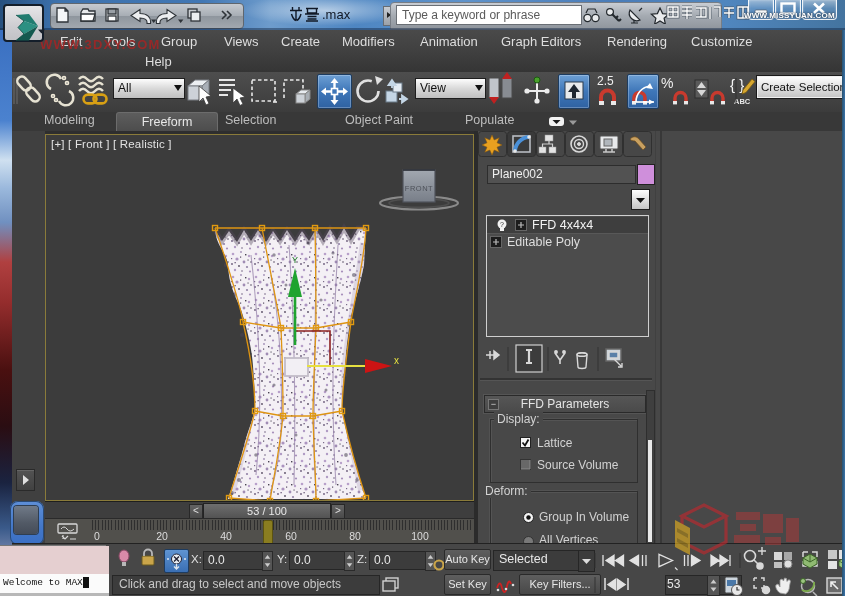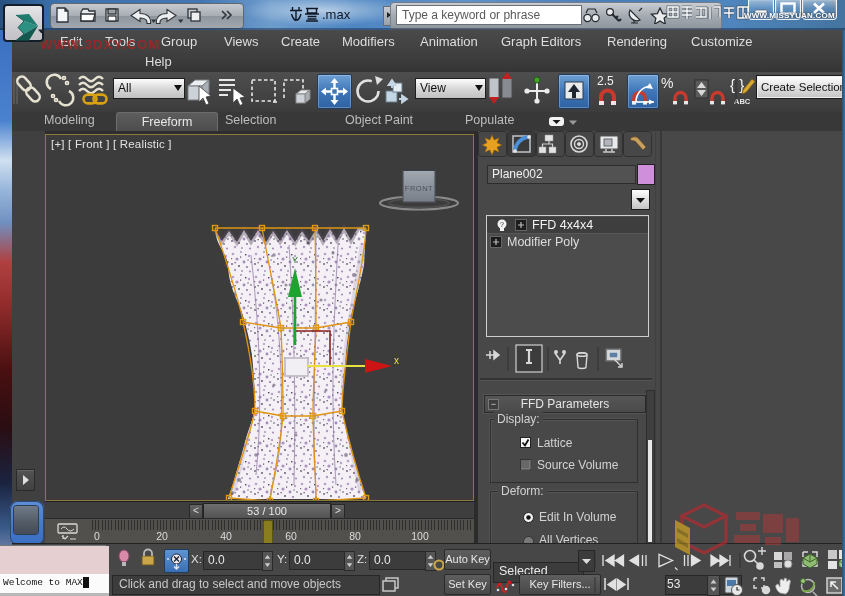--- a/index.html
+++ b/index.html
@@ -371,21 +371,21 @@
             <rect x="0.5" y="0.5" width="11" height="11" fill="#1c1c1c" stroke="#666"></rect>
             <path d="M3,6 h6 M6,3 v6" stroke="#bbb" stroke-width="1.2"></path>
           </svg>
         <span class="abs" style="left:45px;top:1px;font-size:12.5px;color:#f2f2f2;">FFD 4x4x4</span>
       </div>
       <div class="abs" style="left:0;top:18px;width:161px;height:16px;">
         <svg class="abs" style="left:3px;top:2px" width="12" height="12">
             <rect x="0.5" y="0.5" width="11" height="11" fill="#1c1c1c" stroke="#666"></rect>
             <path d="M3,6 h6 M6,3 v6" stroke="#bbb" stroke-width="1.2"></path>
           </svg>
-        <span class="abs" style="left:20px;top:1px;font-size:12.5px;color:#dedede;">Modifier Poly</span>
+        <span class="abs" style="left:20px;top:1px;font-size:12.5px;color:#dedede;">Editable Poly</span>
       </div>
     </div>
     <svg class="abs" style="left:0;top:212px" width="176" height="32" viewBox="0 0 176 32">
       <g stroke="#d8d8d8" stroke-width="1.5" fill="none">
         <path d="M8,12 h8 M16,8 v8 l5,-4 z M12,8 v8" fill="#d8d8d8"></path>
         <path d="M30,4 v24" stroke="#333" stroke-width="1"></path>
         <rect x="38" y="2" width="26" height="27" fill="#3c3c3c" stroke="#cfcfcf" stroke-width="1.2"></rect>
         <path d="M51,7 v13 M48,20 h6 M48,7 h6" stroke-width="2.2"></path>
         <path d="M70,4 v24" stroke="#333" stroke-width="1"></path>
         <path d="M77,10 l5,7 5,-7 M82,17 v4" stroke-width="1.6"></path>
@@ -410,26 +410,26 @@
         <rect x="0.5" y="0.5" width="10" height="10" fill="#f4f4f4" stroke="#222"></rect>
         <path d="M2.5,5.5 l2.5,3 3.5,-6" stroke="#111" stroke-width="1.8" fill="none"></path>
       </svg>
     <span class="small" style="left:59px;top:305px;">Lattice</span>
     <svg class="cb abs" style="left:42px;top:328px" width="11" height="11">
         <rect x="0.5" y="0.5" width="10" height="10" fill="#686868" stroke="#333"></rect>
         <path d="M1,10 h9 M10,1 v9" stroke="#8a8a8a"></path>
       </svg>
     <span class="small" style="left:59px;top:327px;">Source Volume</span>
     <div class="grp" style="left:12px;top:360px;width:146px;height:52px;border-bottom:none;"></div>
-    <span class="glabel" style="left:20px;top:353px;">Deform:</span>
+    <span class="glabel" style="left:4px;top:353px;">Deform:</span>
     <svg class="abs" style="left:45px;top:381px" width="11" height="11">
         <circle cx="5.5" cy="5.5" r="5" fill="#f4f4f4" stroke="#222"></circle>
         <circle cx="5.5" cy="5.5" r="2.2" fill="#111"></circle>
       </svg>
-    <span class="small" style="left:61px;top:379px;">Edit In Volume</span>
+    <span class="small" style="left:61px;top:379px;">Group In Volume</span>
     <svg class="abs" style="left:45px;top:405px" width="11" height="10">
         <circle cx="5.5" cy="5.5" r="5" fill="#787878" stroke="#333"></circle>
       </svg>
     <span class="small" style="left:61px;top:402px;">All Vertices</span>
     <div class="abs" style="left:168px;top:259px;width:7px;height:153px;background:#3f3f3f;border:1px solid #2e2e2e;"></div>
     <div class="abs" style="left:170px;top:309px;width:4px;height:102px;background:#e8e8e8;"></div>
   </div>
   <div id="viewport" class="abs">
     <svg class="abs" style="left:0;top:0" width="427" height="365" viewBox="0 0 427 365">
       <defs>
@@ -605,21 +605,21 @@
       <circle cx="7" cy="9" r="4.5" fill="none" stroke="#caa54a" stroke-width="2.2"></circle>
       <path d="M11,9 h17 m-6,0 v4 m-4,-4 v4" stroke="#caa54a" stroke-width="2.2" fill="none"></path>
     </svg>
     <div class="sfield" style="left:100px;top:31px;width:260px;height:17px;padding:1px 0 0 6px;color:#c8c8c8;">Click and drag to select and move objects</div>
     <svg class="abs" style="left:370px;top:33px" width="17" height="15">
         <rect x="4" y="1" width="12" height="10" fill="none" stroke="#d0d0d0" stroke-width="1.4"></rect>
         <rect x="1" y="4" width="12" height="10" fill="#474747" stroke="#d0d0d0" stroke-width="1.4"></rect>
       </svg>
     <div class="sbtn" style="left:432px;top:5px;width:45px;height:19px;line-height:19px;">Auto Key</div>
     <div class="sbtn" style="left:432px;top:30px;width:45px;height:19px;line-height:19px;">Set Key</div>
-    <div class="sfield" style="left:481px;top:18px;width:84px;height:18px;padding:1px 0 0 5px;font-size:12.5px;">Selected</div>
+    <div class="sfield" style="left:481px;top:6px;width:84px;height:18px;padding:1px 0 0 5px;font-size:12.5px;">Selected</div>
     <div class="abs" style="left:566px;top:6px;width:15px;height:20px;background:#3c3c3c;border:1px solid #262626;">
         <svg width="15" height="20">
           <path d="M3,8 l4.5,5 4.5,-5 z" fill="#ddd"></path>
         </svg>
       </div>
     <svg class="abs" style="left:483px;top:32px" width="22" height="18" viewBox="0 0 22 18">
       <path d="M2,12 q3,-9 5,0 q3,9 5,-2 q2,-8 4,-2" fill="none" stroke="#cc2222" stroke-width="1.8"></path>
       <circle cx="3" cy="14" r="1.3" fill="#ddd"></circle>
         <circle cx="11" cy="13" r="1.3" fill="#ddd"></circle>
         <circle cx="18" cy="9" r="1.3" fill="#ddd"></circle>

